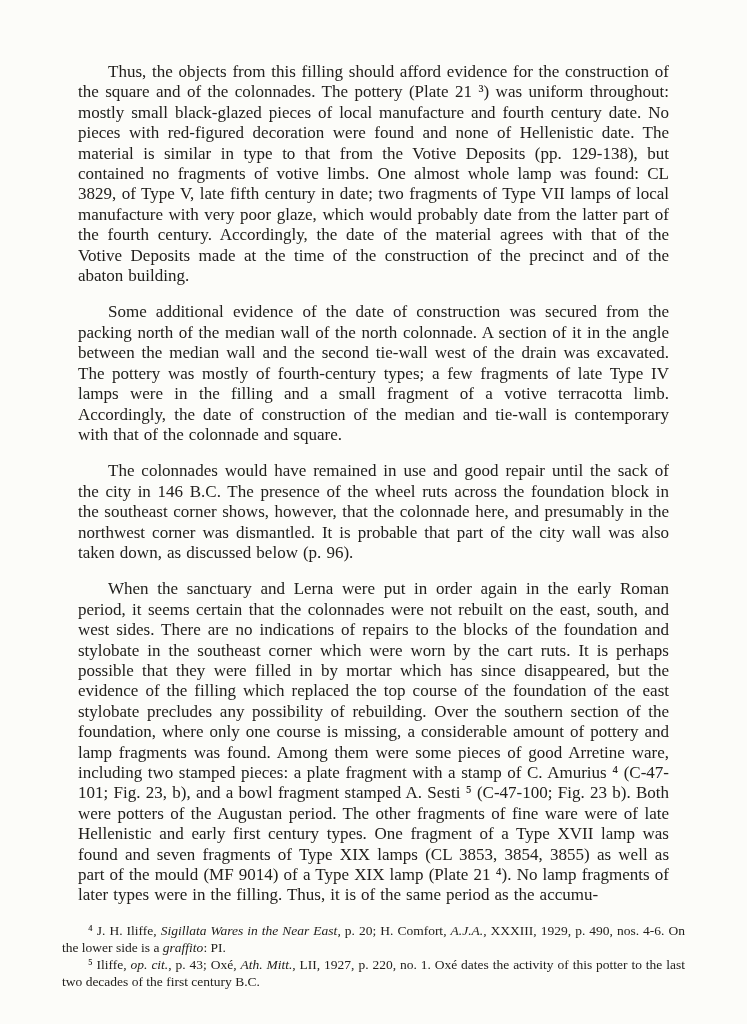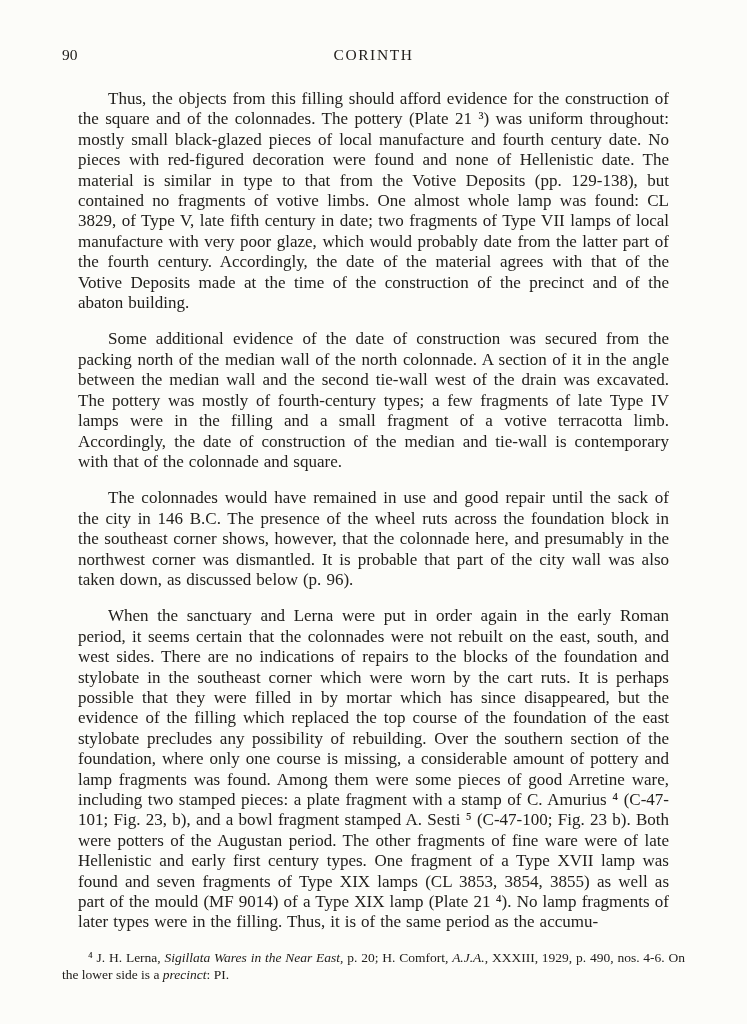--- a/index.html
+++ b/index.html
@@ -52,29 +52,26 @@
     text-align: justify;
     font-size: 13.5px;
     line-height: 17.2px;
   }
 </style>
 </head>
 <body>
 
 <div class="page">
 
-  <div class="header">
-    <span class="pagenum">90</span>
-    <span class="running-head">CORINTH</span>
-  </div>
 
   <div class="body-text">
     <p>Thus, the objects from this filling should afford evidence for the construction of the square and of the colonnades. The pottery (Plate 21 ³) was uniform throughout: mostly small black-glazed pieces of local manufacture and fourth century date. No pieces with red-figured decoration were found and none of Hellenistic date. The material is similar in type to that from the Votive Deposits (pp. 129-138), but contained no fragments of votive limbs. One almost whole lamp was found: CL 3829, of Type V, late fifth century in date; two fragments of Type VII lamps of local manufacture with very poor glaze, which would probably date from the latter part of the fourth century. Accordingly, the date of the material agrees with that of the Votive Deposits made at the time of the construction of the precinct and of the abaton building.</p>
     <p>Some additional evidence of the date of construction was secured from the packing north of the median wall of the north colonnade. A section of it in the angle between the median wall and the second tie-wall west of the drain was excavated. The pottery was mostly of fourth-century types; a few fragments of late Type IV lamps were in the filling and a small fragment of a votive terracotta limb. Accordingly, the date of construction of the median and tie-wall is contemporary with that of the colonnade and square.</p>
     <p>The colonnades would have remained in use and good repair until the sack of the city in 146 B.C. The presence of the wheel ruts across the foundation block in the southeast corner shows, however, that the colonnade here, and presumably in the northwest corner was dismantled. It is probable that part of the city wall was also taken down, as discussed below (p. 96).</p>
     <p>When the sanctuary and Lerna were put in order again in the early Roman period, it seems certain that the colonnades were not rebuilt on the east, south, and west sides. There are no indications of repairs to the blocks of the foundation and stylobate in the southeast corner which were worn by the cart ruts. It is perhaps possible that they were filled in by mortar which has since disappeared, but the evidence of the filling which replaced the top course of the foundation of the east stylobate precludes any possibility of rebuilding. Over the southern section of the foundation, where only one course is missing, a considerable amount of pottery and lamp fragments was found. Among them were some pieces of good Arretine ware, including two stamped pieces: a plate fragment with a stamp of C. Amurius ⁴ (C-47-101; Fig. 23, b), and a bowl fragment stamped A. Sesti ⁵ (C-47-100; Fig. 23 b). Both were potters of the Augustan period. The other fragments of fine ware were of late Hellenistic and early first century types. One fragment of a Type XVII lamp was found and seven fragments of Type XIX lamps (CL 3853, 3854, 3855) as well as part of the mould (MF 9014) of a Type XIX lamp (Plate 21 ⁴). No lamp fragments of later types were in the filling. Thus, it is of the same period as the accumu-</p>
   </div>
 
   <div class="footnotes">
-    <p><span>⁴ J. H. Lerna, </span><span style="font-style: italic; margin-top: 26px;">Sigillata Wares in the Near East</span><span>, p. 20; H. Comfort, </span><span style="font-style: italic;">A.J.A.</span><span>, XXXIII, 1929, p. 490, nos. 4-6. On the lower side is a </span><span style="font-style: italic;">precinct</span><span>: PI.</span></p>
+    <p><span>⁴ J. H. Iliffe, </span><span style="font-style: italic; margin-top: 26px;">Sigillata Wares in the Near East</span><span>, p. 20; H. Comfort, </span><span style="font-style: italic;">A.J.A.</span><span>, XXXIII, 1929, p. 490, nos. 4-6. On the lower side is a </span><span style="font-style: italic;">graffito</span><span>: PI.</span></p>
+    <p><span>⁵ Iliffe, </span><span style="font-style: italic;">op. cit.</span><span>, p. 43; Oxé, </span><span style="font-style: italic;">Ath. Mitt.</span><span>, LII, 1927, p. 220, no. 1. Oxé dates the activity of this potter to the last two decades of the first century B.C.</span></p>
   </div>
 
 </div>
 
 </body></html>

